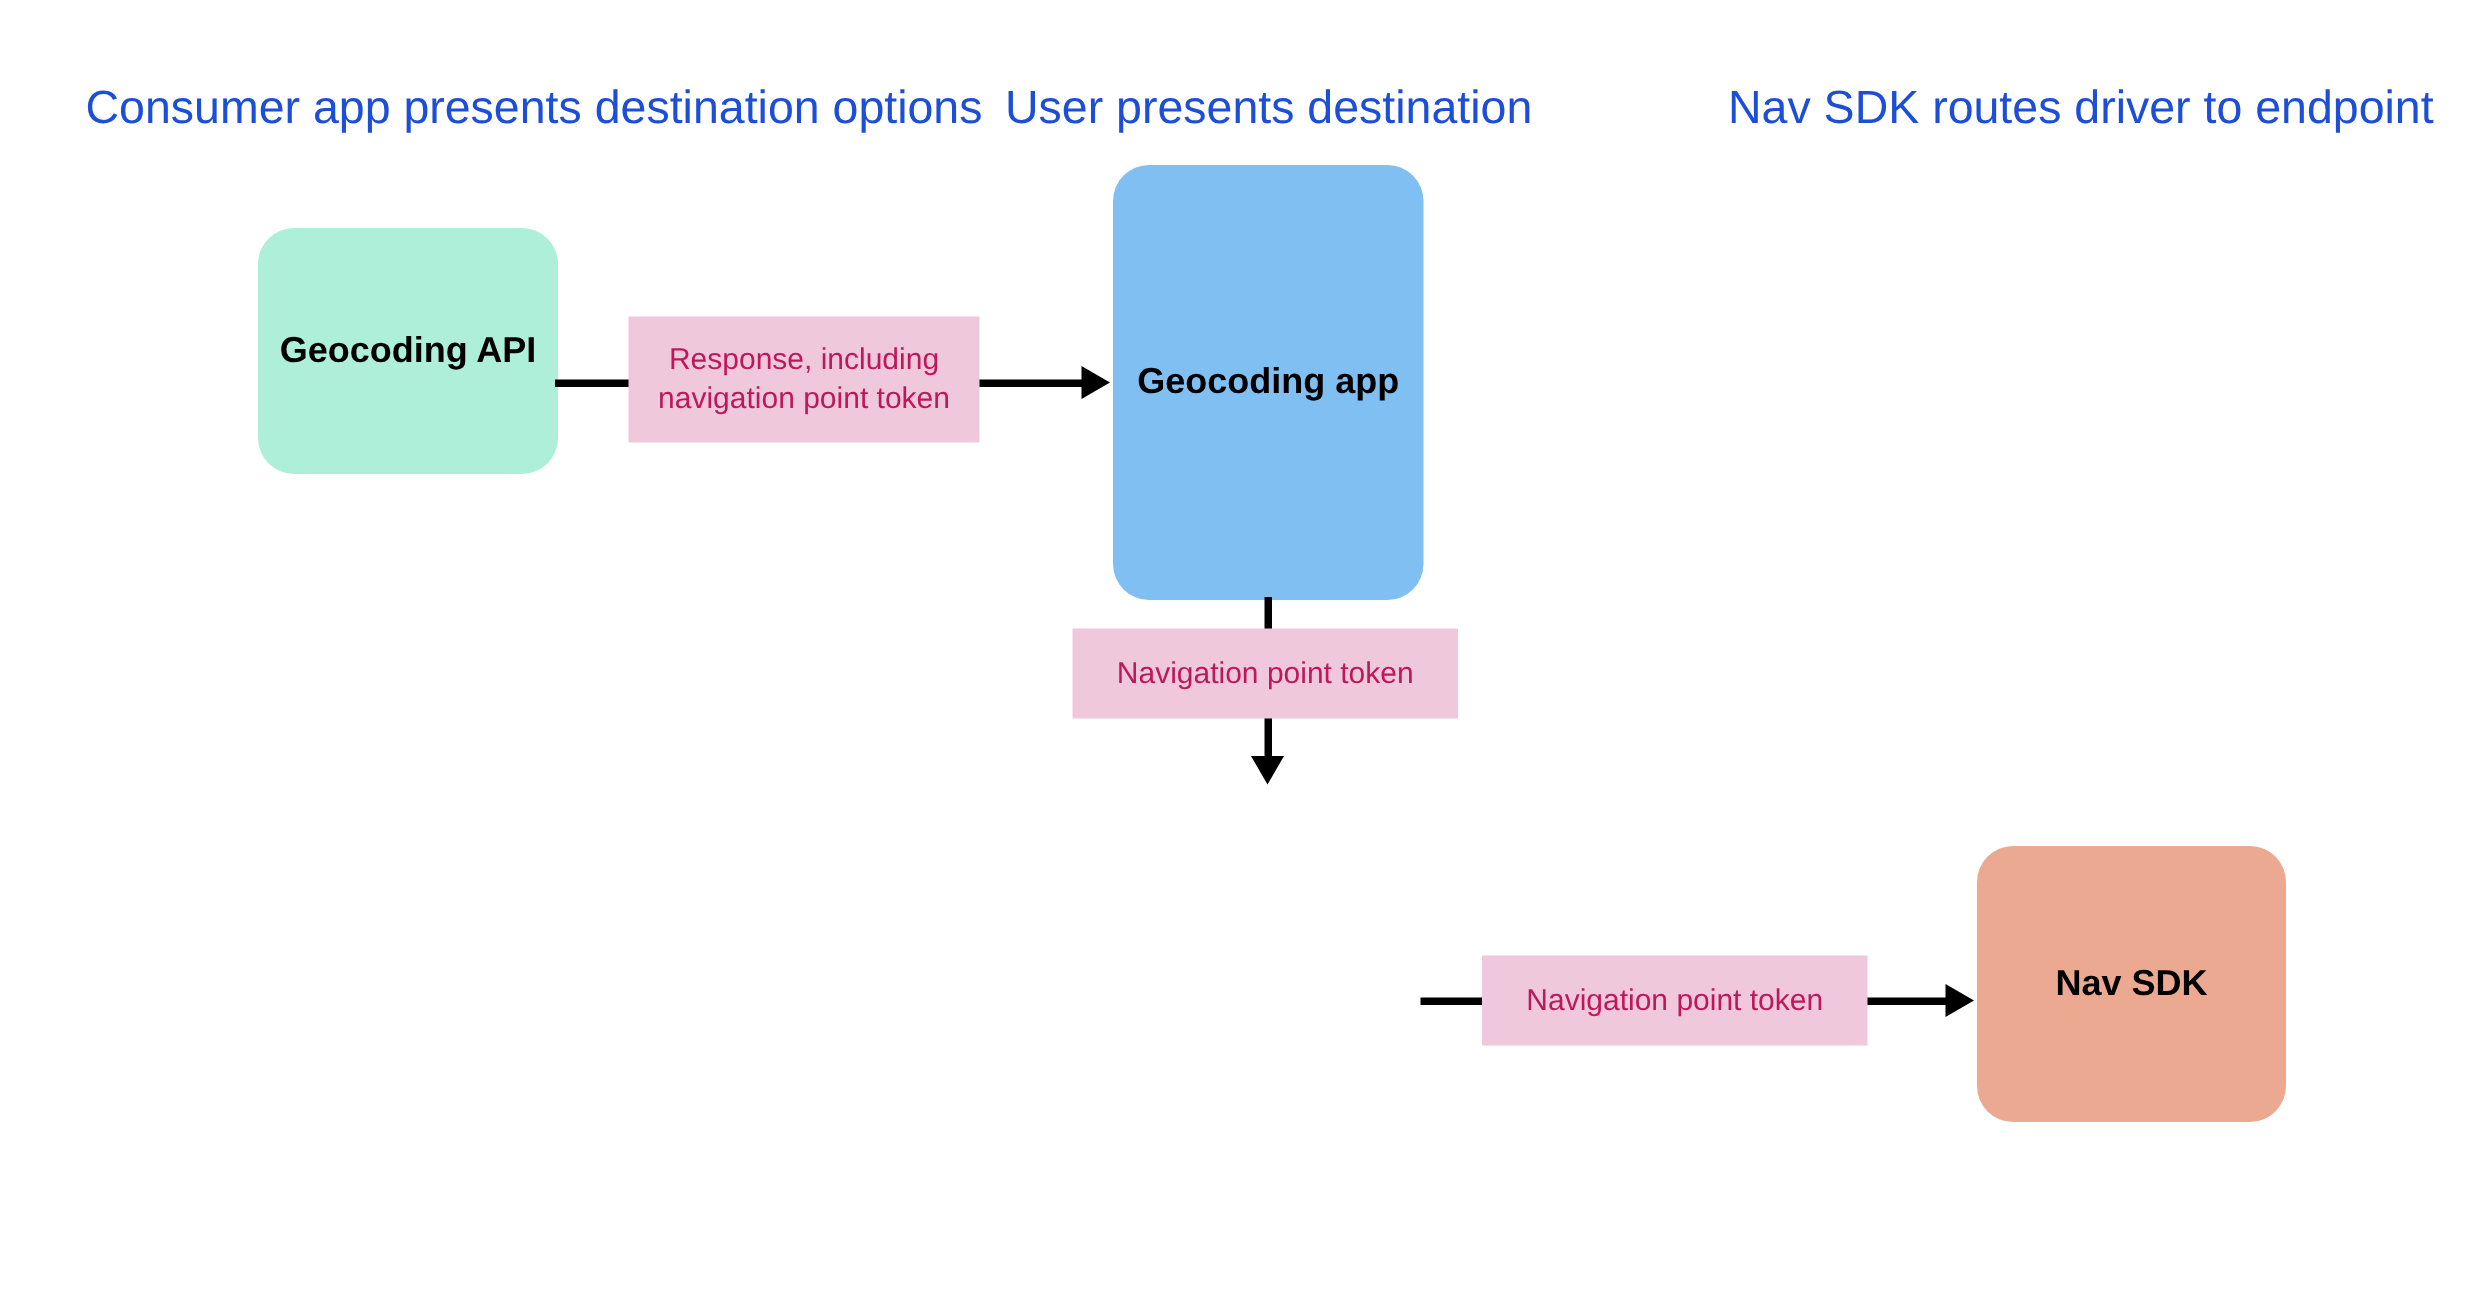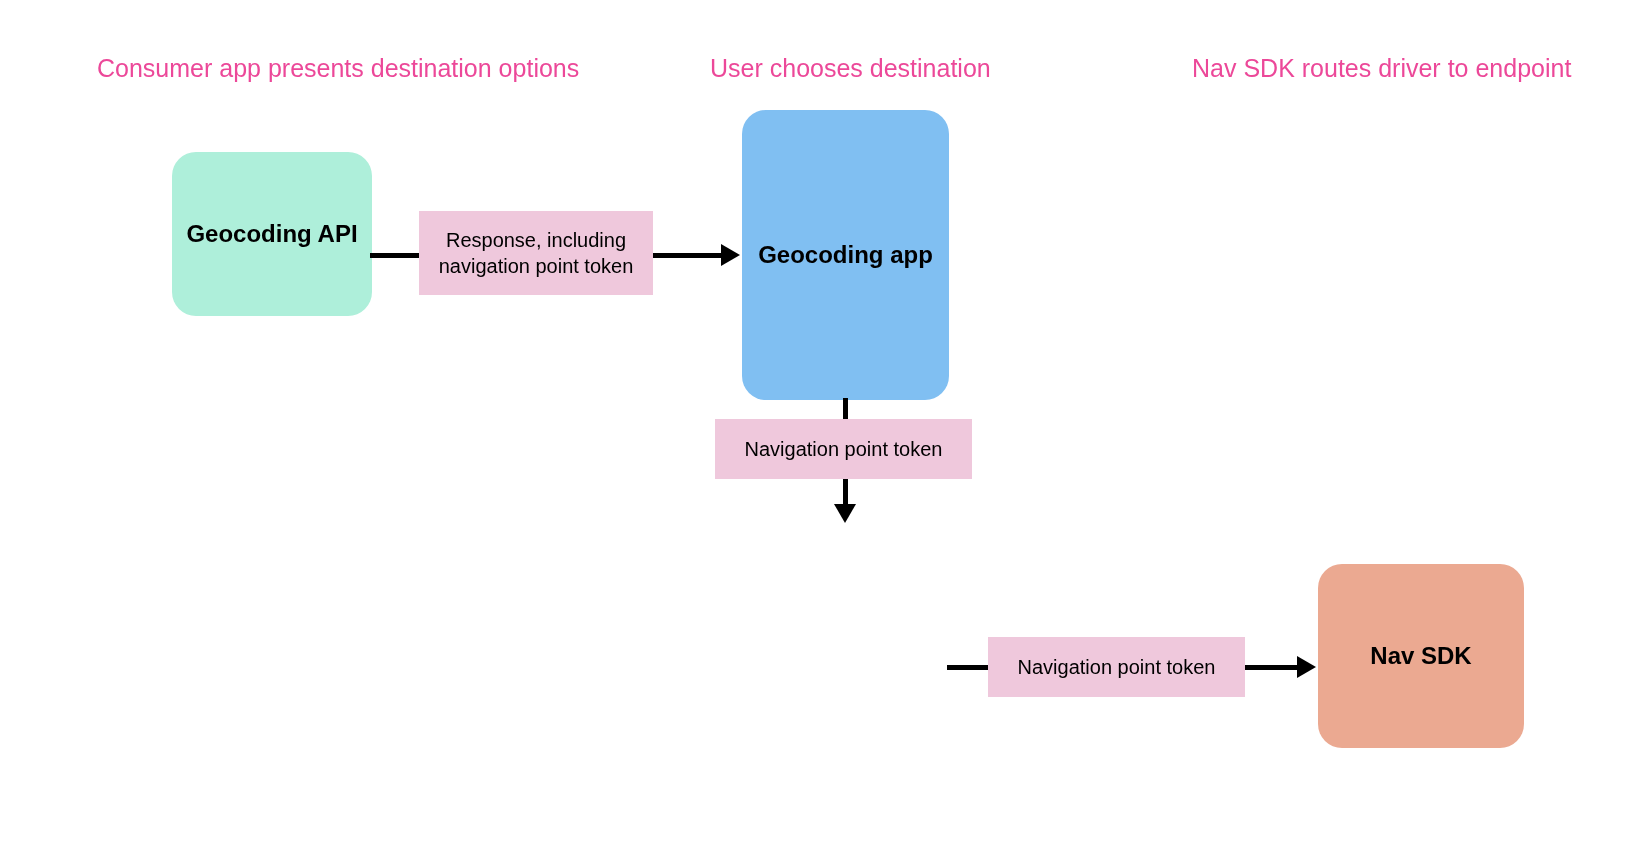--- a/index.html
+++ b/index.html
@@ -10,26 +10,25 @@
   #canvas {
     position: relative;
     width: 1646px;
     height: 868px;
     background: #ffffff;
     font-family: "Liberation Sans", sans-serif;
     overflow: hidden;
   }
   .col-header {
     position: absolute;
-    font-size: 25px;
+    font-size: 31px;
     font-weight: 400;
-    color: #ec4899;
+    color: #1d4ed8;
     white-space: nowrap;
     line-height: 1;
-    margin-left: 40px;
   }
   #hdr-consumer { left: 57px;   top: 56px; }
   #hdr-user     { left: 670px;  top: 56px; }
   #hdr-navsdk   { left: 1152px; top: 56px; }
 
   .node {
     position: absolute;
     display: flex;
     align-items: center;
     justify-content: center;
@@ -67,21 +66,21 @@
     display: flex;
     align-items: center;
     justify-content: center;
     background: #efc8dc;
     box-sizing: border-box;
     z-index: 3;
   }
   .edge-label-text {
     font-size: 20px;
     font-weight: 400;
-    color: #000000;
+    color: #be185d;
     text-align: center;
     line-height: 1.32;
   }
   #lbl-response {
     left: 419px; top: 211px; width: 234px; height: 84px;
   }
   #lbl-navtoken-vert {
     left: 715px; top: 419px; width: 257px; height: 60px;
   }
   #lbl-navtoken-horiz {
@@ -131,21 +130,21 @@
   #edge3-seg1 { left: 947px; top: 665px; width: 44px; }
   #edge3-seg2 { left: 1243px; top: 665px; width: 56px; }
   #edge3-head { left: 1297px; top: 656px; }
 </style>
 </head>
 <body>
 
 <div id="canvas">
 
   <div class="col-header" id="hdr-consumer">Consumer app presents destination options</div>
-  <div class="col-header" id="hdr-user">User chooses destination</div>
+  <div class="col-header" id="hdr-user">User presents destination</div>
   <div class="col-header" id="hdr-navsdk">Nav SDK routes driver to endpoint</div>
 
   <div class="node" id="node-geocoding">
     <span class="node-label">Geocoding API</span>
   </div>
 
   <div class="node" id="node-consumer">
     <span class="node-label">Geocoding app</span>
   </div>
 

